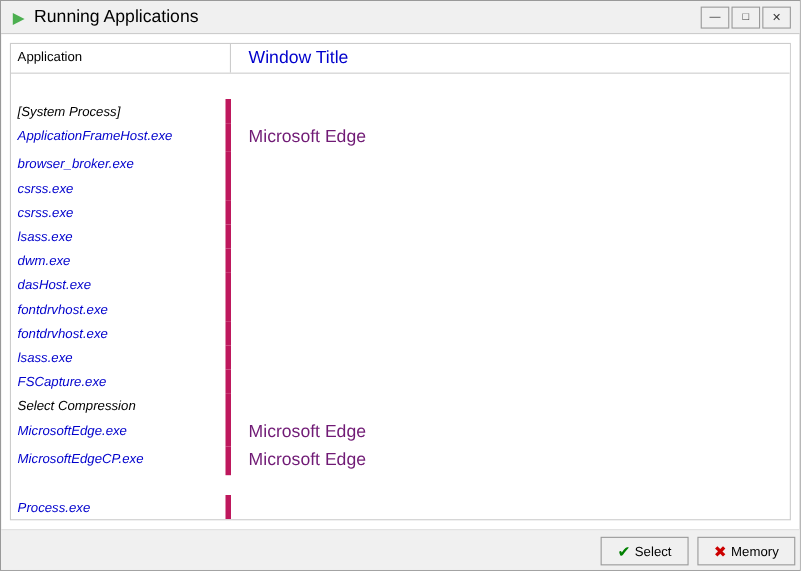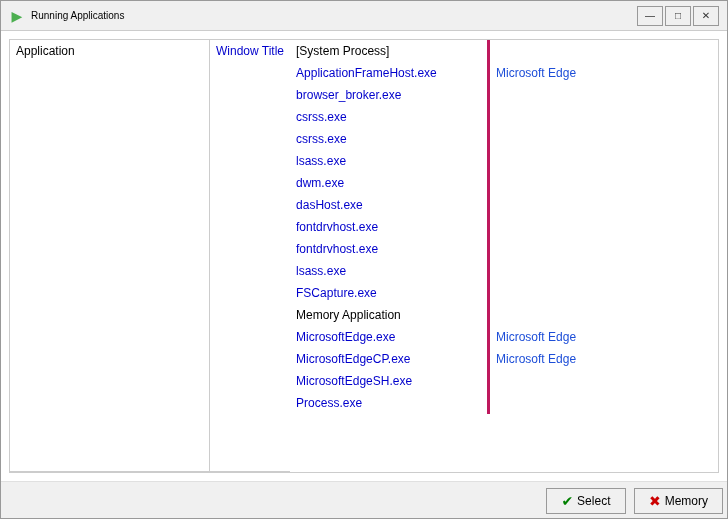--- a/index.html
+++ b/index.html
@@ -44,21 +44,21 @@
       width: 16px;
       height: 16px;
       margin-right: 6px;
       display: flex;
       align-items: center;
       justify-content: center;
     }
 
     .title-bar-text {
       flex: 1;
-      font-size: 10px;
+      font-size: 16px;
       color: #000;
     }
 
     .title-bar-controls {
       display: flex;
       gap: 2px;
     }
 
     .title-bar-btn {
       width: 26px;
@@ -79,67 +79,71 @@
       flex-direction: column;
       overflow: hidden;
       padding: 8px;
     }
 
     .table-container {
       flex: 1;
       border: 1px solid #ccc;
       overflow: hidden;
       display: flex;
+      flex-direction: column;
       background: #fff;
+      gap: 23px;
     }
 
     .table-header {
       display: flex;
       background: #fff;
       border-bottom: 1px solid #ccc;
       flex-shrink: 0;
     }
 
     .col-app {
       width: 200px;
       min-width: 200px;
       padding: 4px 6px;
       font-size: 12px;
       border-right: 1px solid #ccc;
     }
 
     .col-title {
       flex: 1;
       padding: 4px 6px;
-      font-size: 12px;
+      font-size: 16px;
+      margin-left: 10px;
     }
 
     .table-body {
       flex: 1;
       overflow-y: scroll;
       overflow-x: hidden;
     }
 
     .table-row {
       display: flex;
       cursor: pointer;
       min-height: 18px;
     }
 
     .table-row .col-app {
       color: #0000cc;
-      border-right: 3px solid #be185d;
+      border-right: 5px solid #be185d;
+      font-style: italic;
     }
 
     .table-row.plain .col-app {
       color: #000;
     }
 
     .table-row .col-title {
-      color: #1d4ed8;
+      color: #701a75;
     }
 
     .footer {
       display: flex;
       justify-content: flex-end;
       align-items: center;
       padding: 6px 4px 4px 4px;
       gap: 8px;
       flex-shrink: 0;
       border-top: 1px solid #e0e0e0;
@@ -241,33 +245,32 @@
           </div>
           <div class="table-row">
             <div class="col-app">lsass.exe</div>
             <div class="col-title"></div>
           </div>
           <div class="table-row">
             <div class="col-app">FSCapture.exe</div>
             <div class="col-title"></div>
           </div>
           <div class="table-row plain">
-            <div class="col-app" style="color: rgb(0, 0, 0);">Memory Application</div>
+            <div class="col-app" style="color: rgb(0, 0, 0);">Select Compression</div>
             <div class="col-title"></div>
           </div>
           <div class="table-row">
             <div class="col-app">MicrosoftEdge.exe</div>
             <div class="col-title">Microsoft Edge</div>
           </div>
           <div class="table-row">
             <div class="col-app">MicrosoftEdgeCP.exe</div>
             <div class="col-title">Microsoft Edge</div>
           </div>
           <div class="table-row">
-            <div class="col-app">MicrosoftEdgeSH.exe</div>
             <div class="col-title"></div>
           </div>
           <div class="table-row">
             <div class="col-app">Process.exe</div>
             <div class="col-title"></div>
           </div>
         </div>
     </div>
   </div>
 

